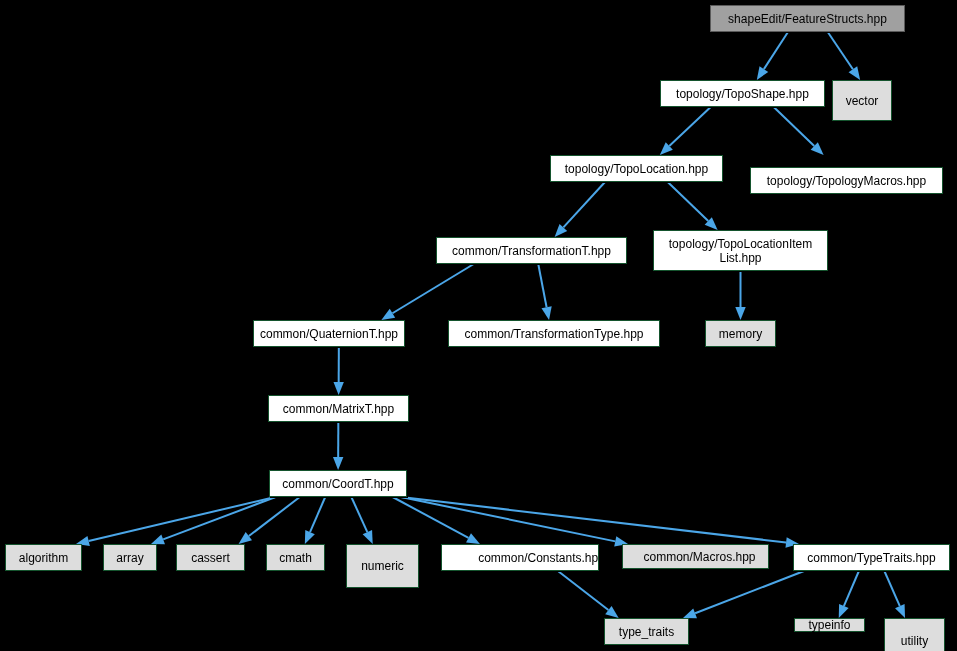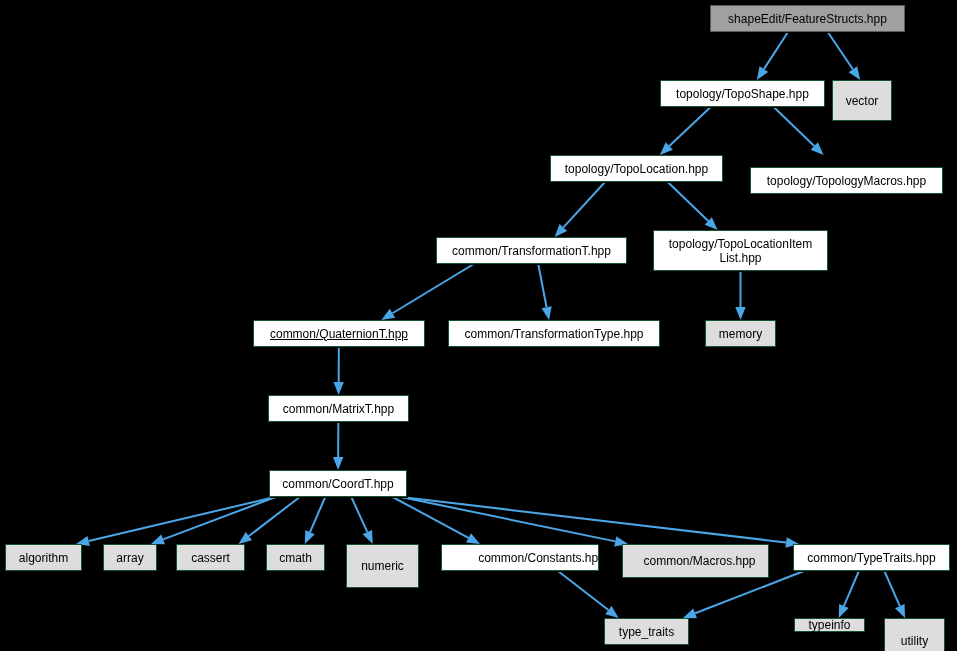--- a/index.html
+++ b/index.html
@@ -149,30 +149,30 @@
     </svg>
   <div id="node-layer">
       <div class="gnode dark root" style="left: 710px; top: 5px; width: 195px; height: 27px;">shapeEdit/FeatureStructs.hpp</div>
       <div class="gnode white" style="left: 660px; top: 80px; width: 165px; height: 27px;">topology/TopoShape.hpp</div>
       <div class="gnode light" style="left: 832px; top: 80px; width: 60px; height: 41px;">vector</div>
       <div class="gnode white" style="left: 550px; top: 155px; width: 173px; height: 27px;">topology/TopoLocation.hpp</div>
       <div class="gnode white" style="left: 750px; top: 155px; width: 193px; height: 27px; margin-top: 12px;">topology/TopologyMacros.hpp</div>
       <div class="gnode white" style="left: 436px; top: 237px; width: 191px; height: 27px;">common/TransformationT.hpp</div>
       <div class="gnode white" style="left: 653px; top: 230px; width: 175px; height: 41px;">topology/TopoLocationItem
 List.hpp</div>
-      <div class="gnode white" style="left: 253px; top: 320px; width: 172px; height: 27px; text-decoration: underline;">common/QuaternionT.hpp</div>
+      <div class="gnode white" style="left: 253px; top: 320px; width: 152px; height: 27px;">common/QuaternionT.hpp</div>
       <div class="gnode white" style="left: 448px; top: 320px; width: 212px; height: 27px;">common/TransformationType.hpp</div>
       <div class="gnode light" style="left: 705px; top: 320px; width: 71px; height: 27px;">memory</div>
       <div class="gnode white" style="left: 269px; top: 470px; width: 138px; height: 27px;">common/CoordT.hpp</div>
       <div class="gnode white" style="left: 268px; top: 395px; width: 141px; height: 27px;">common/MatrixT.hpp</div>
       <div class="gnode light" style="left: 5px; top: 544px; width: 77px; height: 27px;">algorithm</div>
       <div class="gnode light" style="left: 103px; top: 544px; width: 54px; height: 27px;">array</div>
       <div class="gnode light" style="left: 176px; top: 544px; width: 69px; height: 27px;">cassert</div>
       <div class="gnode light" style="left: 266px; top: 544px; width: 59px; height: 27px;">cmath</div>
       <div class="gnode light" style="left: 346px; top: 544px; width: 73px; height: 44px;">numeric</div>
       <div class="gnode white" style="left: 441px; top: 544px; width: 158px; height: 27px; padding-left: 43px;">common/Constants.hpp</div>
-      <div class="gnode light" style="left: 622px; top: 544px; width: 147px; height: 34px; padding-left: 8px;">common/Macros.hpp</div>
+      <div class="gnode light" style="left: 622px; top: 544px; width: 147px; height: 25px; padding-left: 8px;">common/Macros.hpp</div>
       <div class="gnode white" style="left: 793px; top: 544px; width: 157px; height: 27px;">common/TypeTraits.hpp</div>
       <div class="gnode light" style="left: 604px; top: 618px; width: 85px; height: 27px;">type_traits</div>
       <div class="gnode light" style="left: 794px; top: 618px; width: 71px; height: 14px;">typeinfo</div>
       <div class="gnode light" style="left: 884px; top: 618px; width: 61px; height: 45px;">utility</div>
     </div>
 </div>
 
 </body></html>

